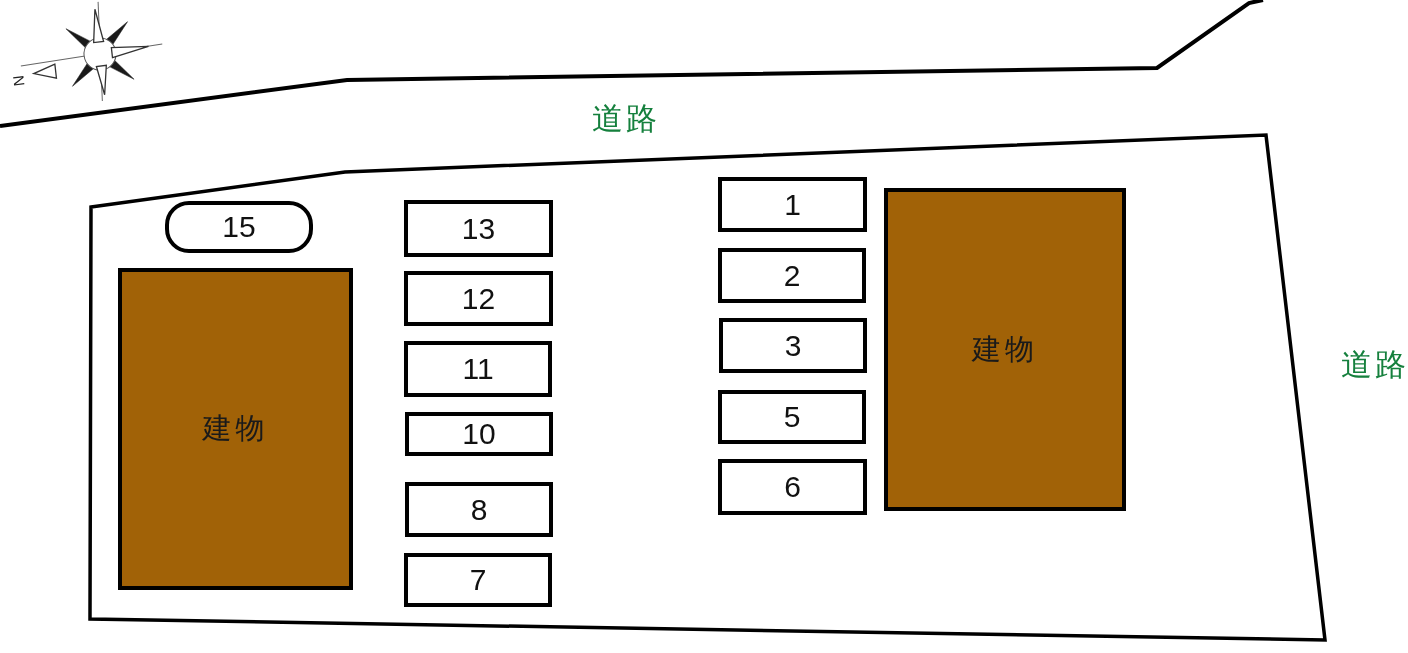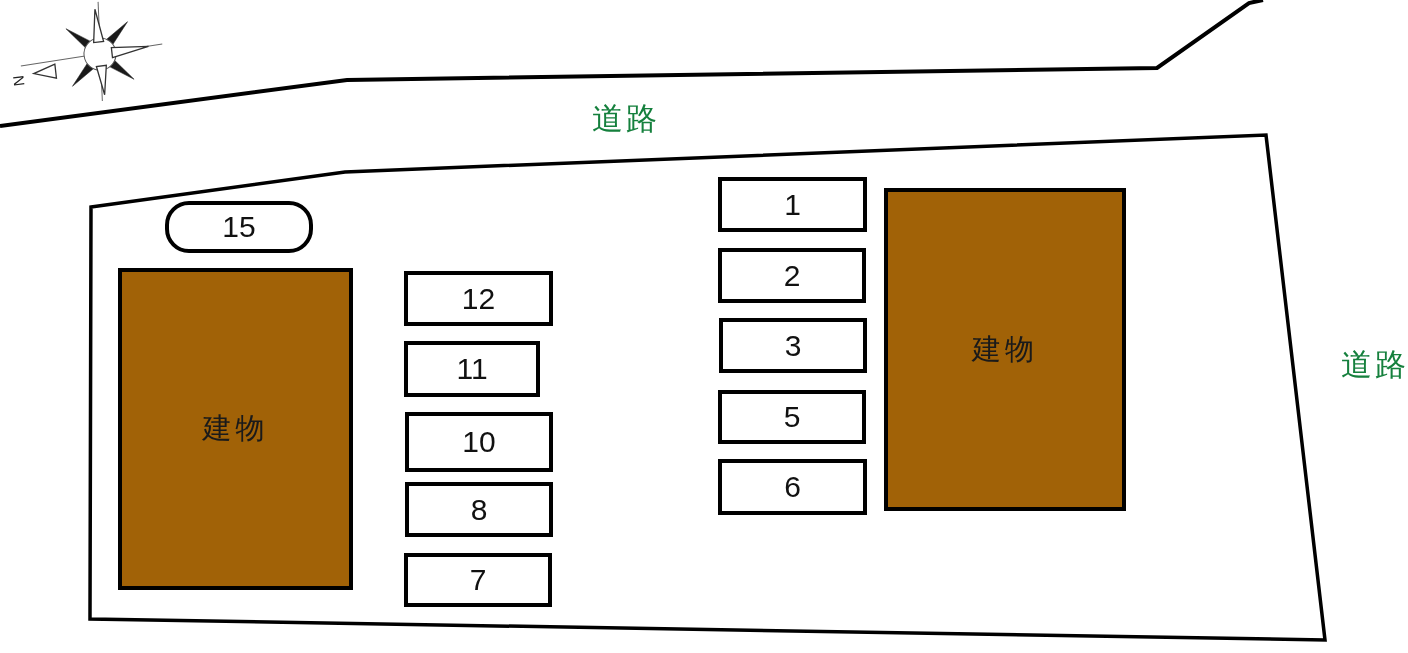--- a/index.html
+++ b/index.html
@@ -36,22 +36,22 @@
   #building-right{left:884px;top:188px;width:242px;height:323px;}
   
   .spot{
     position:absolute;border:4px solid #000000;background:#ffffff;
     display:flex;align-items:center;justify-content:center;box-sizing:border-box;
     font-size:30px;color:#111111;
   }
   #s15{left:165px;top:201px;width:148px;height:52px;border-radius:24px;}
   #s13{left:404px;top:200px;width:149px;height:57px;}
   #s12{left:404px;top:271px;width:149px;height:55px;}
-  #s11{left:404px;top:341px;width:136px;height:56px;}
-  #s10{left:405px;top:412px;width:148px;height:60px;}
+  #s11{left:404px;top:341px;width:148px;height:56px;}
+  #s10{left:405px;top:412px;width:148px;height:44px;}
   #s8 {left:405px;top:482px;width:148px;height:55px;}
   #s7 {left:404px;top:553px;width:148px;height:54px;}
   #s1 {left:718px;top:177px;width:149px;height:55px;}
   #s2 {left:718px;top:248px;width:148px;height:55px;}
   #s3 {left:719px;top:318px;width:148px;height:55px;}
   #s5 {left:718px;top:390px;width:148px;height:54px;}
   #s6 {left:718px;top:459px;width:149px;height:56px;}
 </style>
 </head>
 <body>
@@ -85,20 +85,21 @@
 
   <div class="building" id="building-left">
     <span class="blabel">建物</span>
   </div>
   <div class="building" id="building-right">
     <span class="blabel">建物</span>
   </div>
 
   <div class="spot" id="s15">15</div>
 
+  <div class="spot" id="s13">13</div>
   <div class="spot" id="s12">12</div>
   <div class="spot" id="s11">11</div>
   <div class="spot" id="s10">10</div>
   <div class="spot" id="s8">8</div>
   <div class="spot" id="s7">7</div>
 
   <div class="spot" id="s1">1</div>
   <div class="spot" id="s2">2</div>
   <div class="spot" id="s3">3</div>
   <div class="spot" id="s5">5</div>

